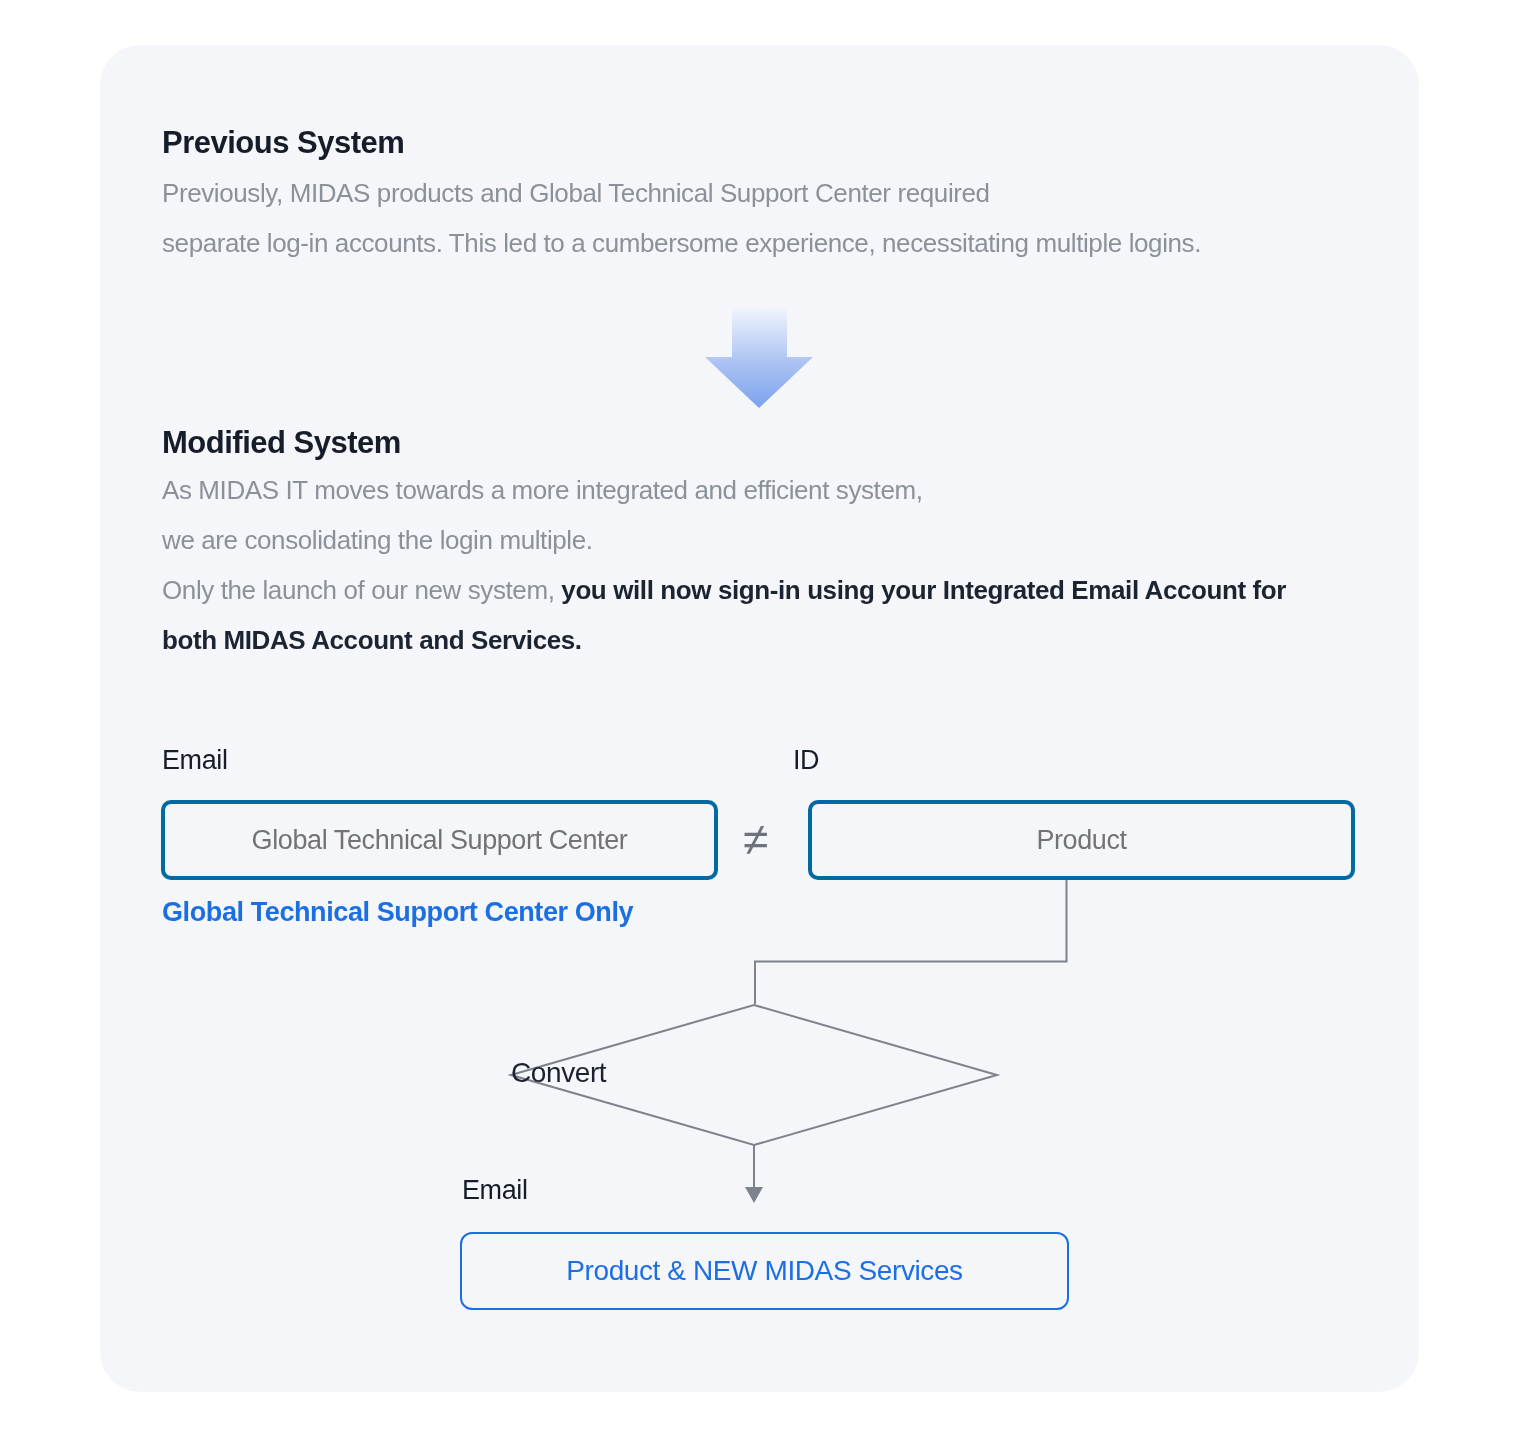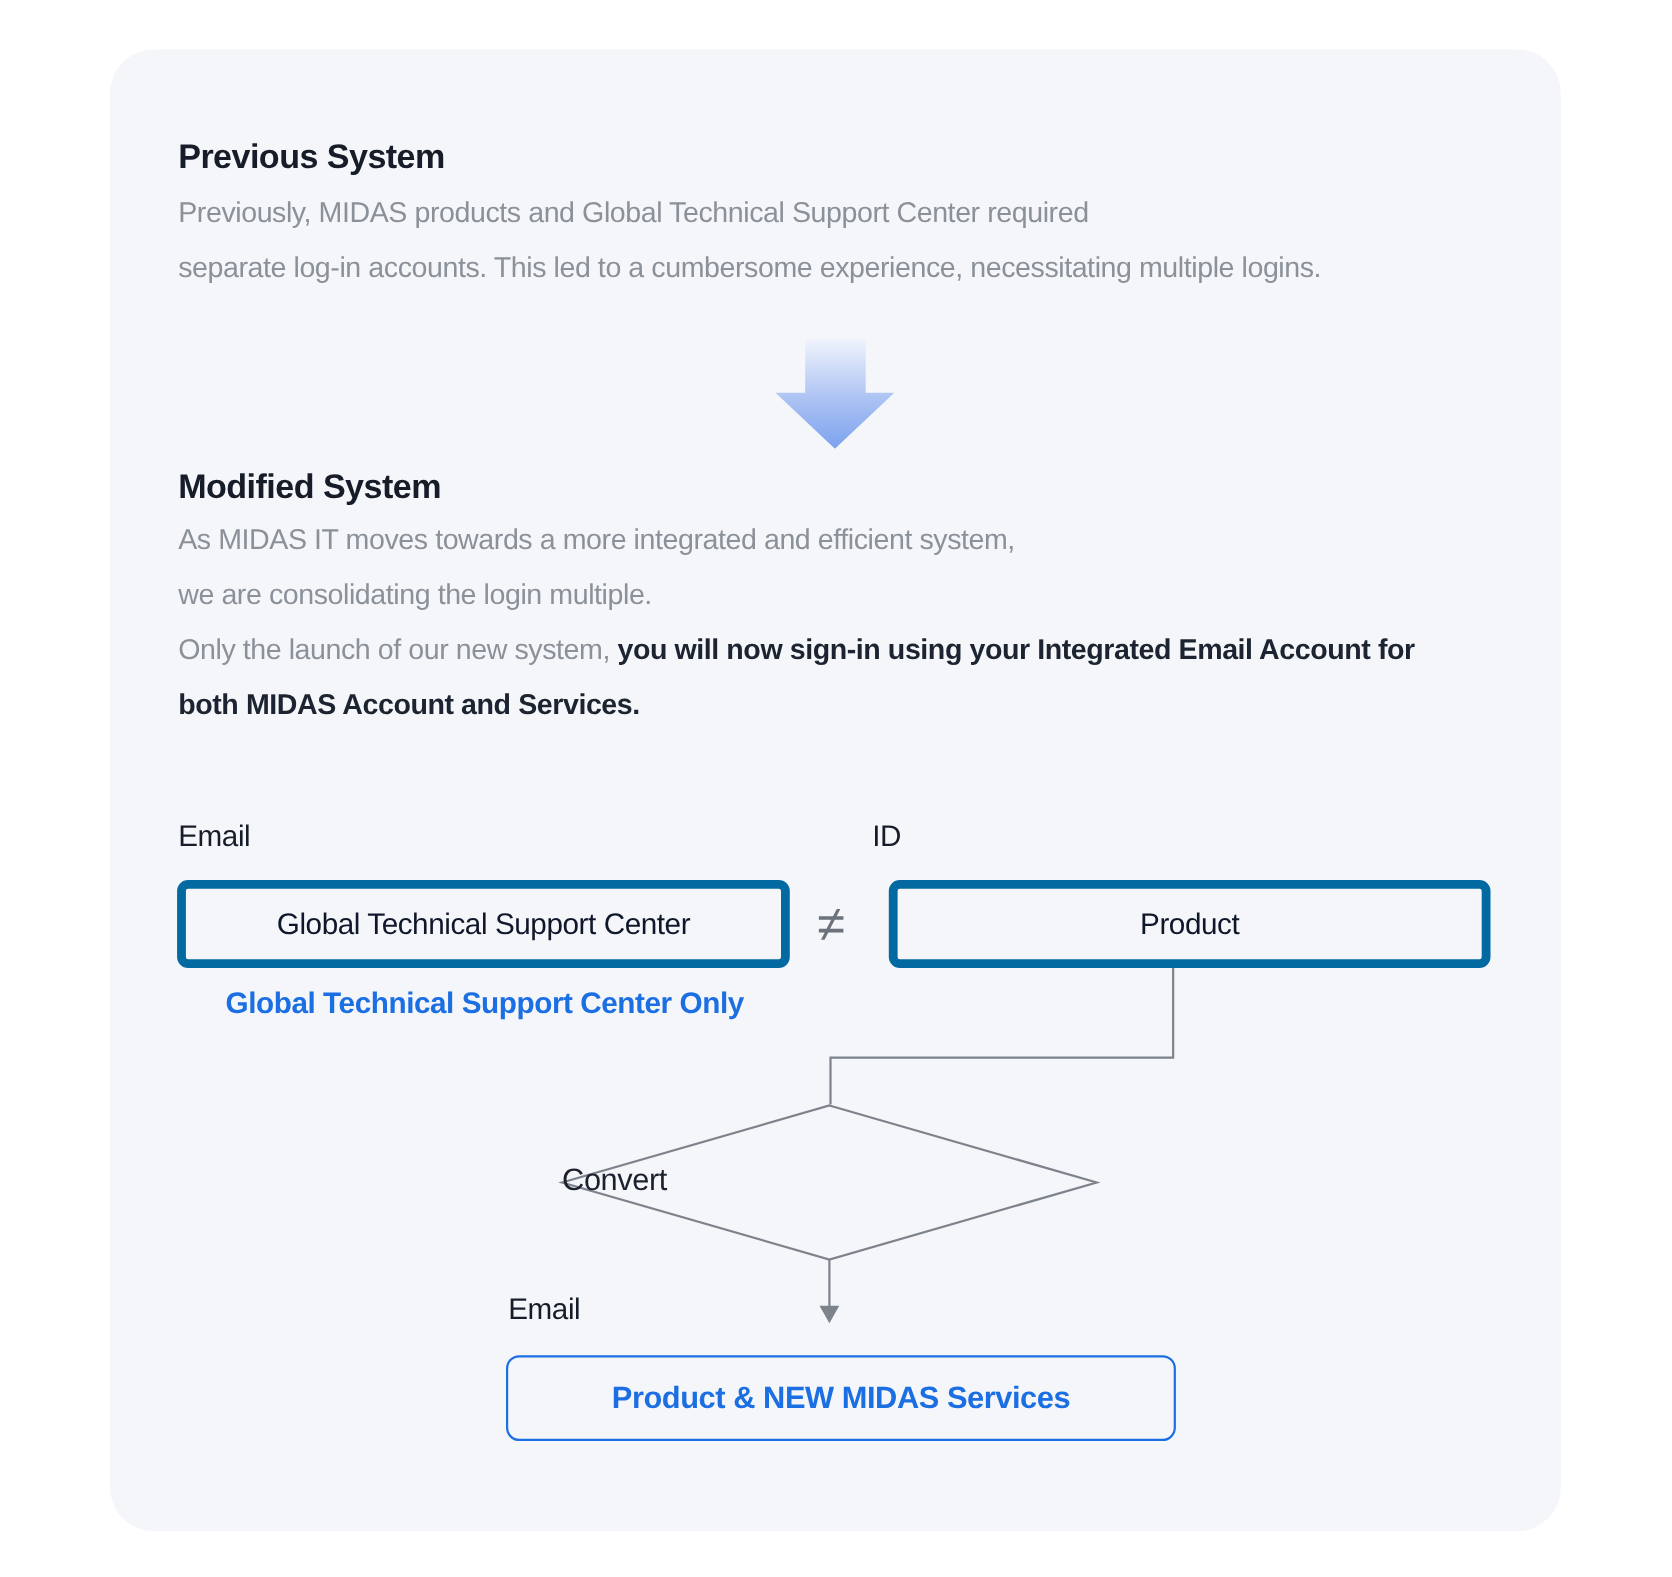--- a/index.html
+++ b/index.html
@@ -49,48 +49,47 @@
     position: absolute;
     font-size: 27px;
     font-weight: 400;
     color: #161d29;
     letter-spacing: -0.4px;
     white-space: nowrap;
   }
   .flow-box {
     position: absolute;
     height: 80px;
-    border: 8px solid #0369a1;
+    border: 4px solid #0369a1;
     border-radius: 10px;
     display: flex;
     align-items: center;
     justify-content: center;
     font-size: 27px;
-    color: #0f172a;
+    color: #737373;
     letter-spacing: -0.4px;
     white-space: nowrap;
   }
   .neq {
     position: absolute;
     left: 618px; top: 755px;
     width: 75px; height: 80px;
     line-height: 78px;
     text-align: center;
     font-size: 46px;
     color: #6d737c;
   }
   .blue-note {
     position: absolute;
     left: 62px; top: 852px;
     font-size: 27px;
     font-weight: 700;
     color: #1c6fe2;
     letter-spacing: -0.4px;
     white-space: nowrap;
-    margin-left: 43px;
   }
   .connector-svg {
     position: absolute;
     left: 0; top: 0;
     width: 1319px; height: 1347px;
     pointer-events: none;
   }
   .convert-label {
     position: absolute;
     left: 411px; top: 1012px;
@@ -103,21 +102,21 @@
   .result-box {
     position: absolute;
     left: 360px; top: 1187px;
     width: 609px; height: 78px;
     border: 2px solid #1c6fe2;
     border-radius: 12px;
     display: flex;
     align-items: center;
     justify-content: center;
     font-size: 28px;
-    font-weight: 700;
+    font-weight: 400;
     color: #1c6fe2;
     letter-spacing: -0.4px;
     background: transparent;
   }
 </style>
 </head>
 <body>
 
 <div class="card">
 

